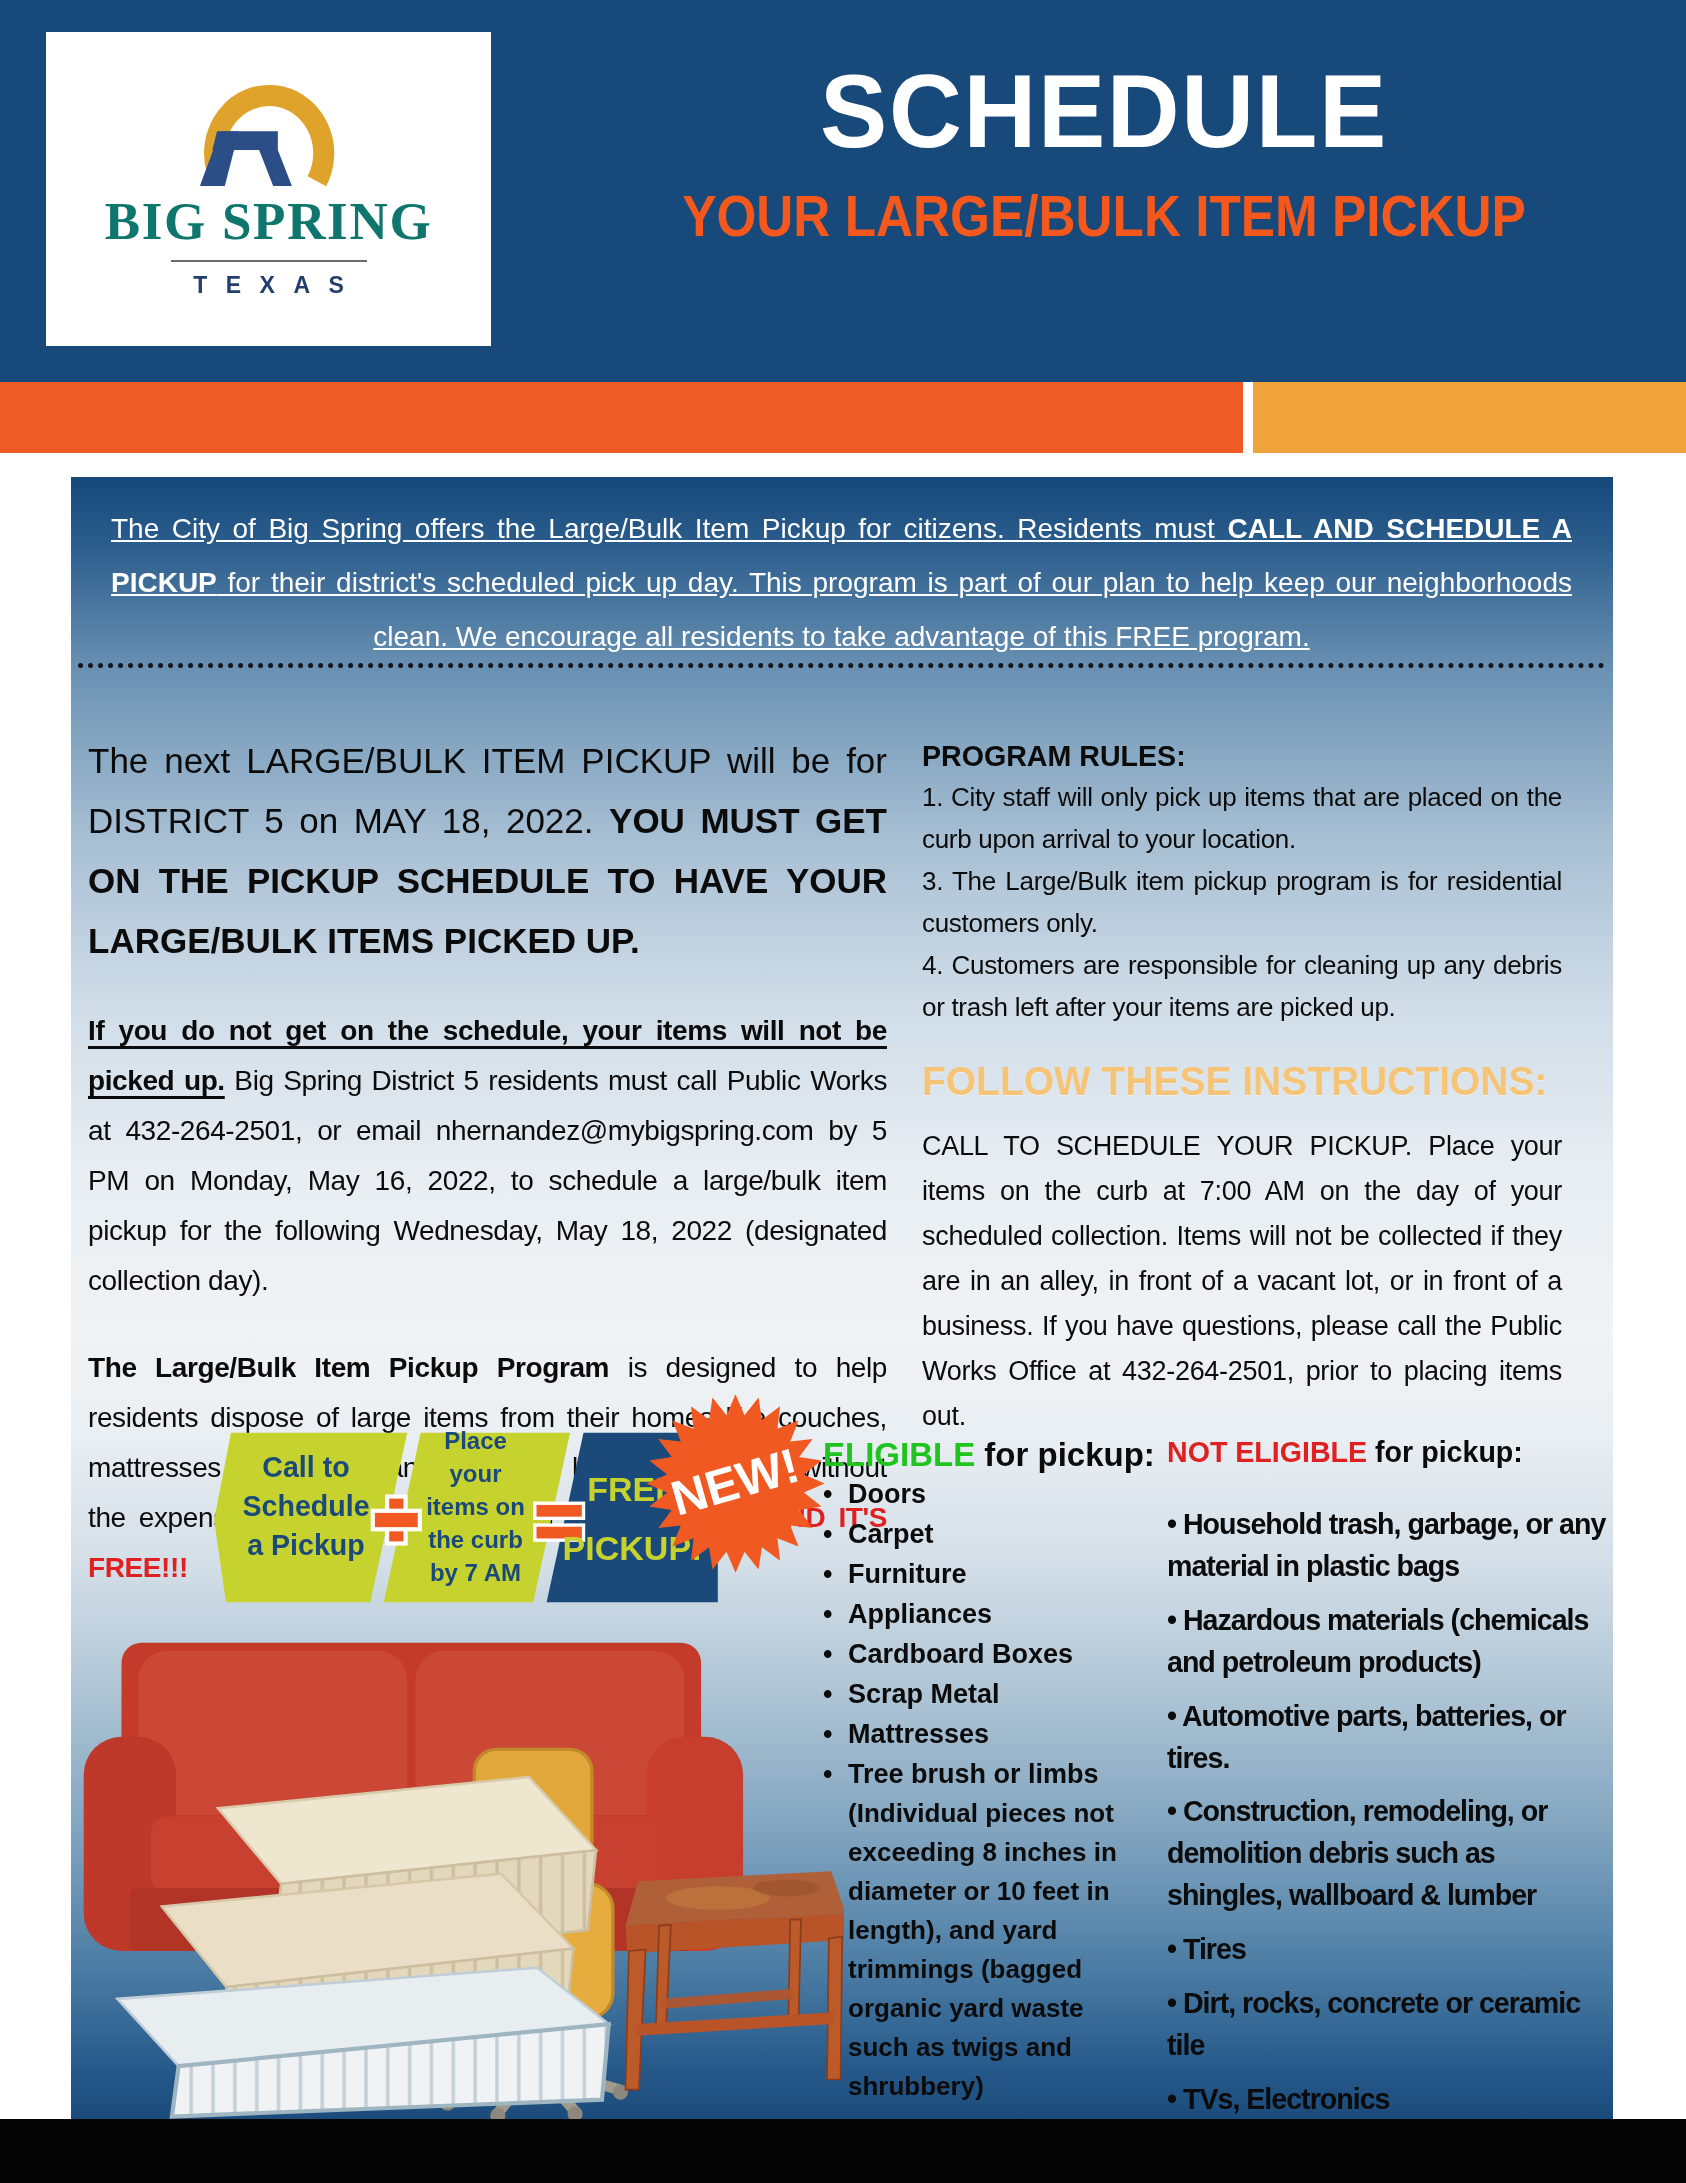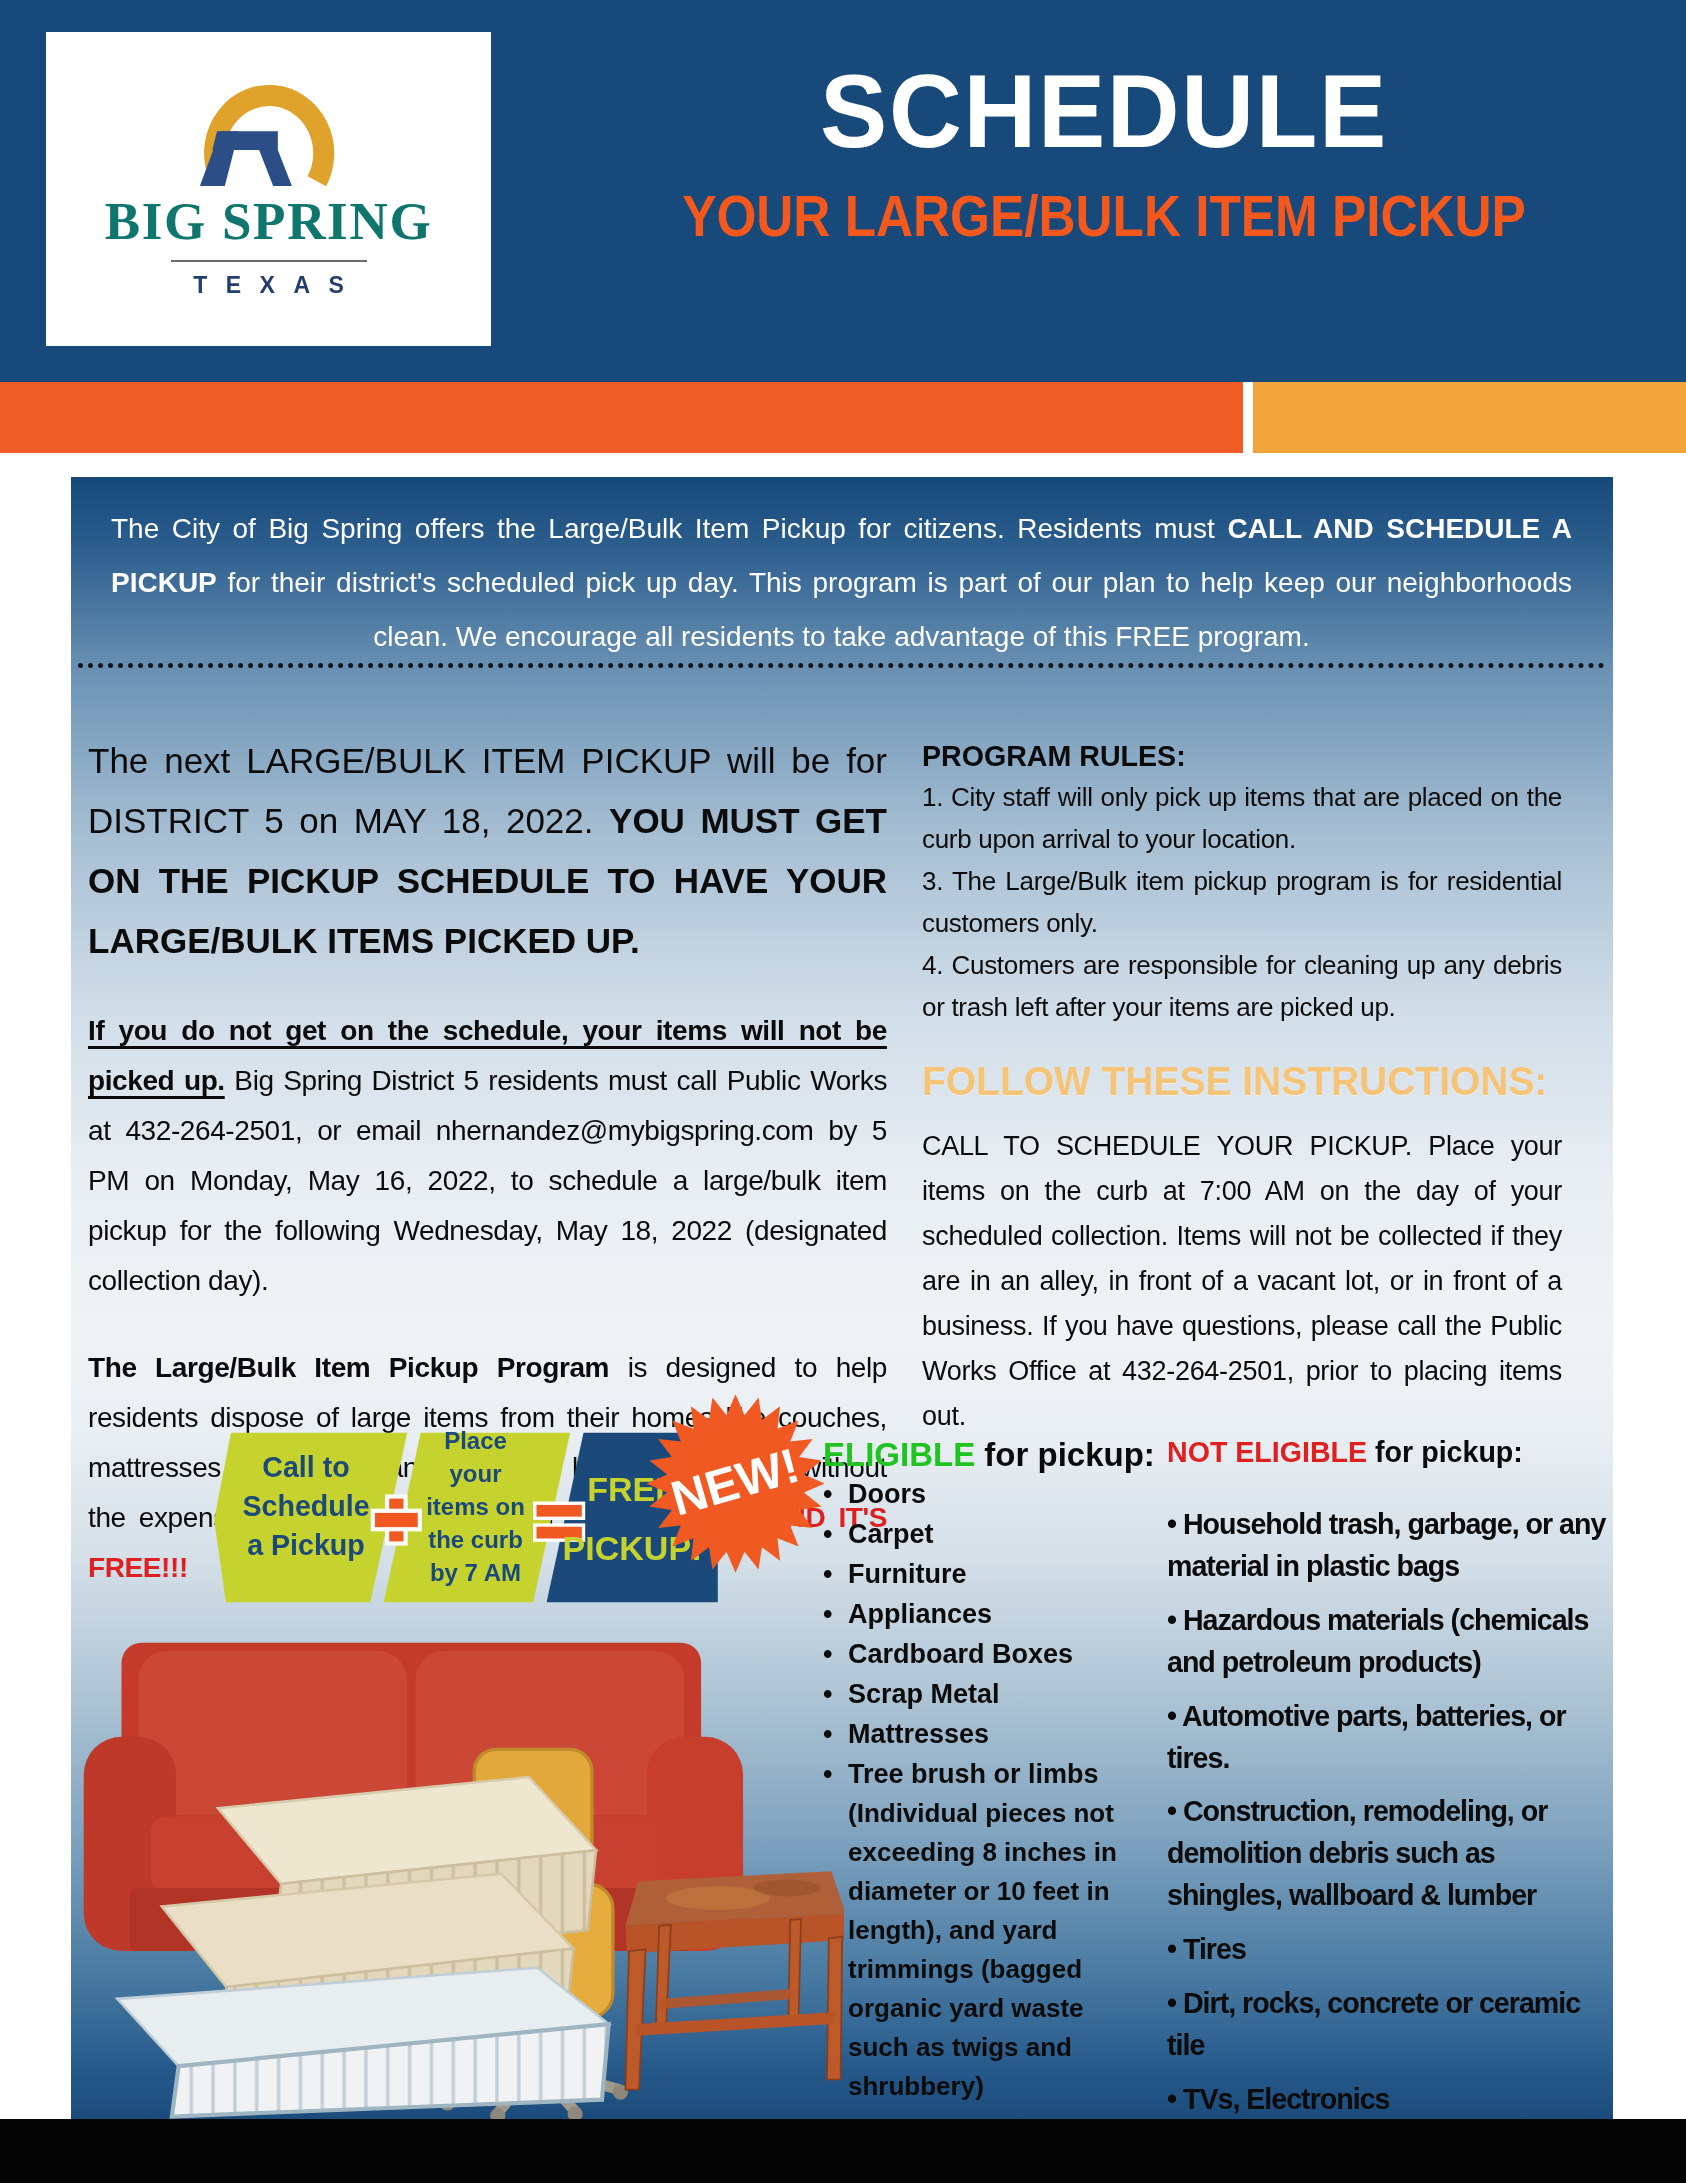--- a/index.html
+++ b/index.html
@@ -28,21 +28,21 @@
   .band-gap{width:10px;background:#fff;}
   .band-right{flex:1;background:var(--band_amber);}
 
   
   .content{position:absolute;left:71px;top:477px;width:1542px;height:1642px;overflow:hidden;
     background:linear-gradient(180deg,#16487A 0%,#2A5C8C 4%,#6C93B4 12%,#A7BFD3 22%,
       #CFDCE7 32%,#E7EDF2 42%,#F0F3F5 52%,#EAEFF3 58%,#D4DFE8 66%,#AFC5D5 74%,
       #7EA2BE 83%,#4A7BA3 91%,#25598A 97%,#1B4B7B 100%);}
 
   .intro{position:absolute;left:40px;top:25px;width:1461px;font-size:28px;line-height:54px;
-         color:#fff;text-align:justify;text-align-last:center;}
+         color:#fff;text-align:justify;text-align-last:center;text-decoration:underline;}
   .intro b{font-weight:700;}
   .dots{position:absolute;left:6.7px;top:186px;width:1527px;border-top:5.9px dotted #12151A;}
 
   
   .col-left{position:absolute;left:17px;top:254px;width:799px;color:#0b0b0b;}
   .p1{font-size:35px;line-height:60px;text-align:justify;}
   .p1 b{font-weight:700;}
   .p23{font-size:28px;line-height:50px;letter-spacing:-0.4px;text-align:justify;font-weight:400;}
   .p2{margin-top:35px;}
   .p3{margin-top:37px;}

